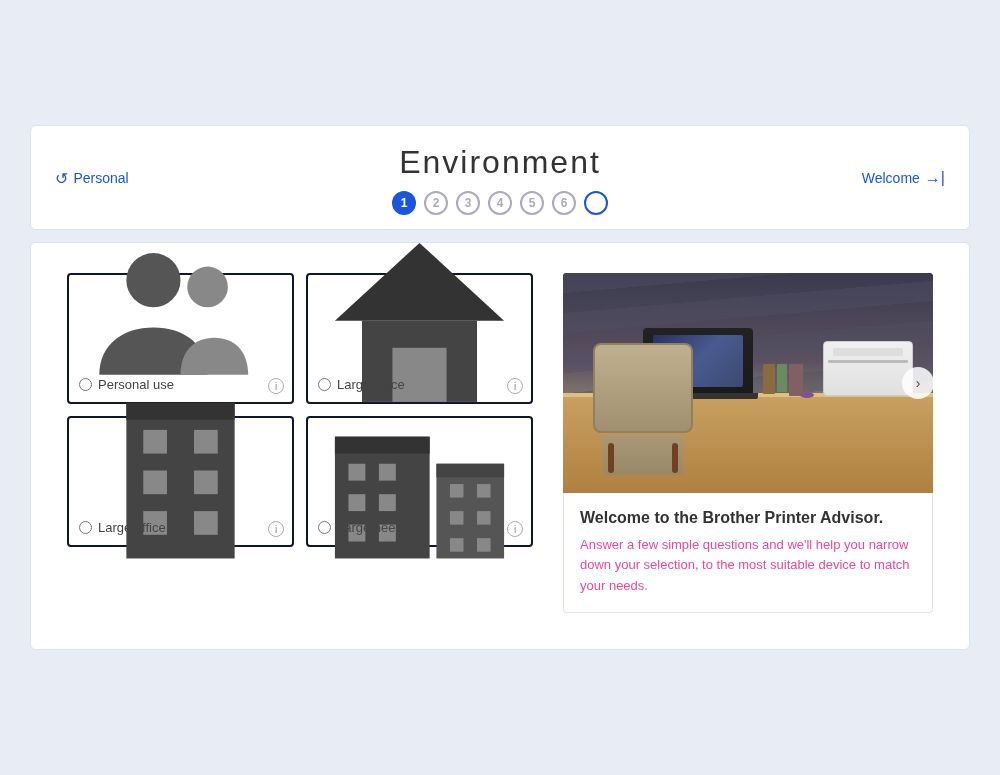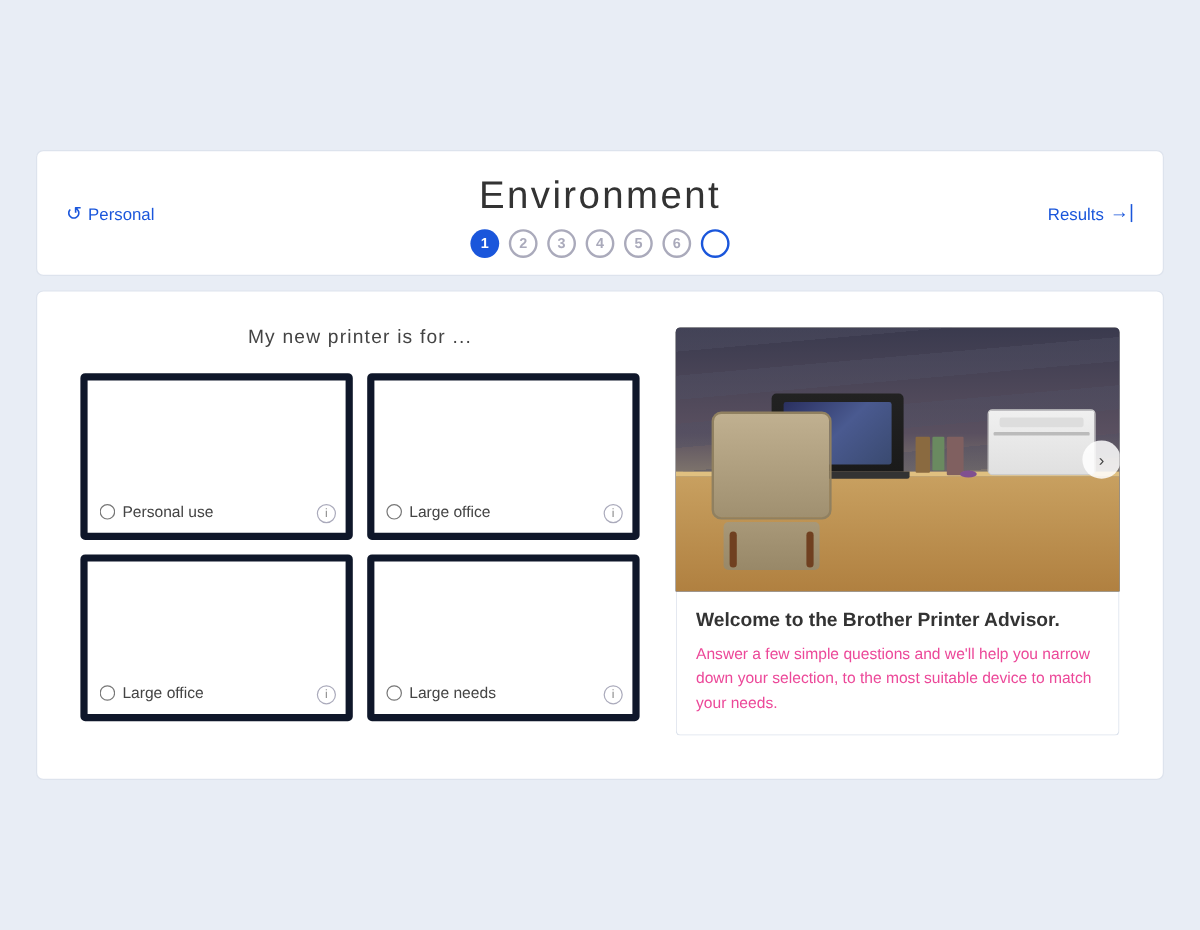--- a/index.html
+++ b/index.html
@@ -117,27 +117,26 @@
       margin-bottom: 20px;
       letter-spacing: 1px;
     }
     .options-grid {
       display: grid;
       grid-template-columns: 1fr 1fr;
       gap: 12px;
       width: 100%;
     }
     .option-card {
-      border: 6px solid #0f172a;
+      border: 2px solid #0f172a;
       border-radius: 4px;
       padding: 12px 10px 10px;
       cursor: pointer;
       display: flex;
       flex-direction: column;
-      align-items: center;
       position: relative;
     }
     .option-icon-area {
       height: 80px;
       display: flex;
       align-items: center;
       justify-content: center;
       margin-bottom: 6px;
     }
     .option-radio-row {
@@ -254,29 +253,28 @@
     <div class="step-indicators">
       <div class="step-dot active">1</div>
       <div class="step-dot inactive">2</div>
       <div class="step-dot inactive">3</div>
       <div class="step-dot inactive">4</div>
       <div class="step-dot inactive">5</div>
       <div class="step-dot inactive">6</div>
       <div class="step-dot current-open"></div>
     </div>
     <button class="results-btn">
-      <span>Results</span>
+      <span>Welcome</span>
       <span style="font-size:16px;">→|</span>
     </button>
   </div>
 
   <div class="main-card">
 
     <div class="left-section">
-      <p class="question-text">My new printer is for ...</p>
       <div class="options-grid">
 
         <div class="option-card">
           <div class="option-icon-area">
             <svg viewBox="0 0 60 60" fill="none" xmlns="http://www.w3.org/2000/svg">
 
               <circle cx="22" cy="16" r="8" fill="#555"></circle>
               <path d="M6 44c0-9 7-14 16-14s16 5 16 14" fill="#555"></path>
               <circle cx="38" cy="18" r="6" fill="#888"></circle>
               <path d="M30 44c0-7 4-11 10-11s10 4 10 11" fill="#888"></path>

